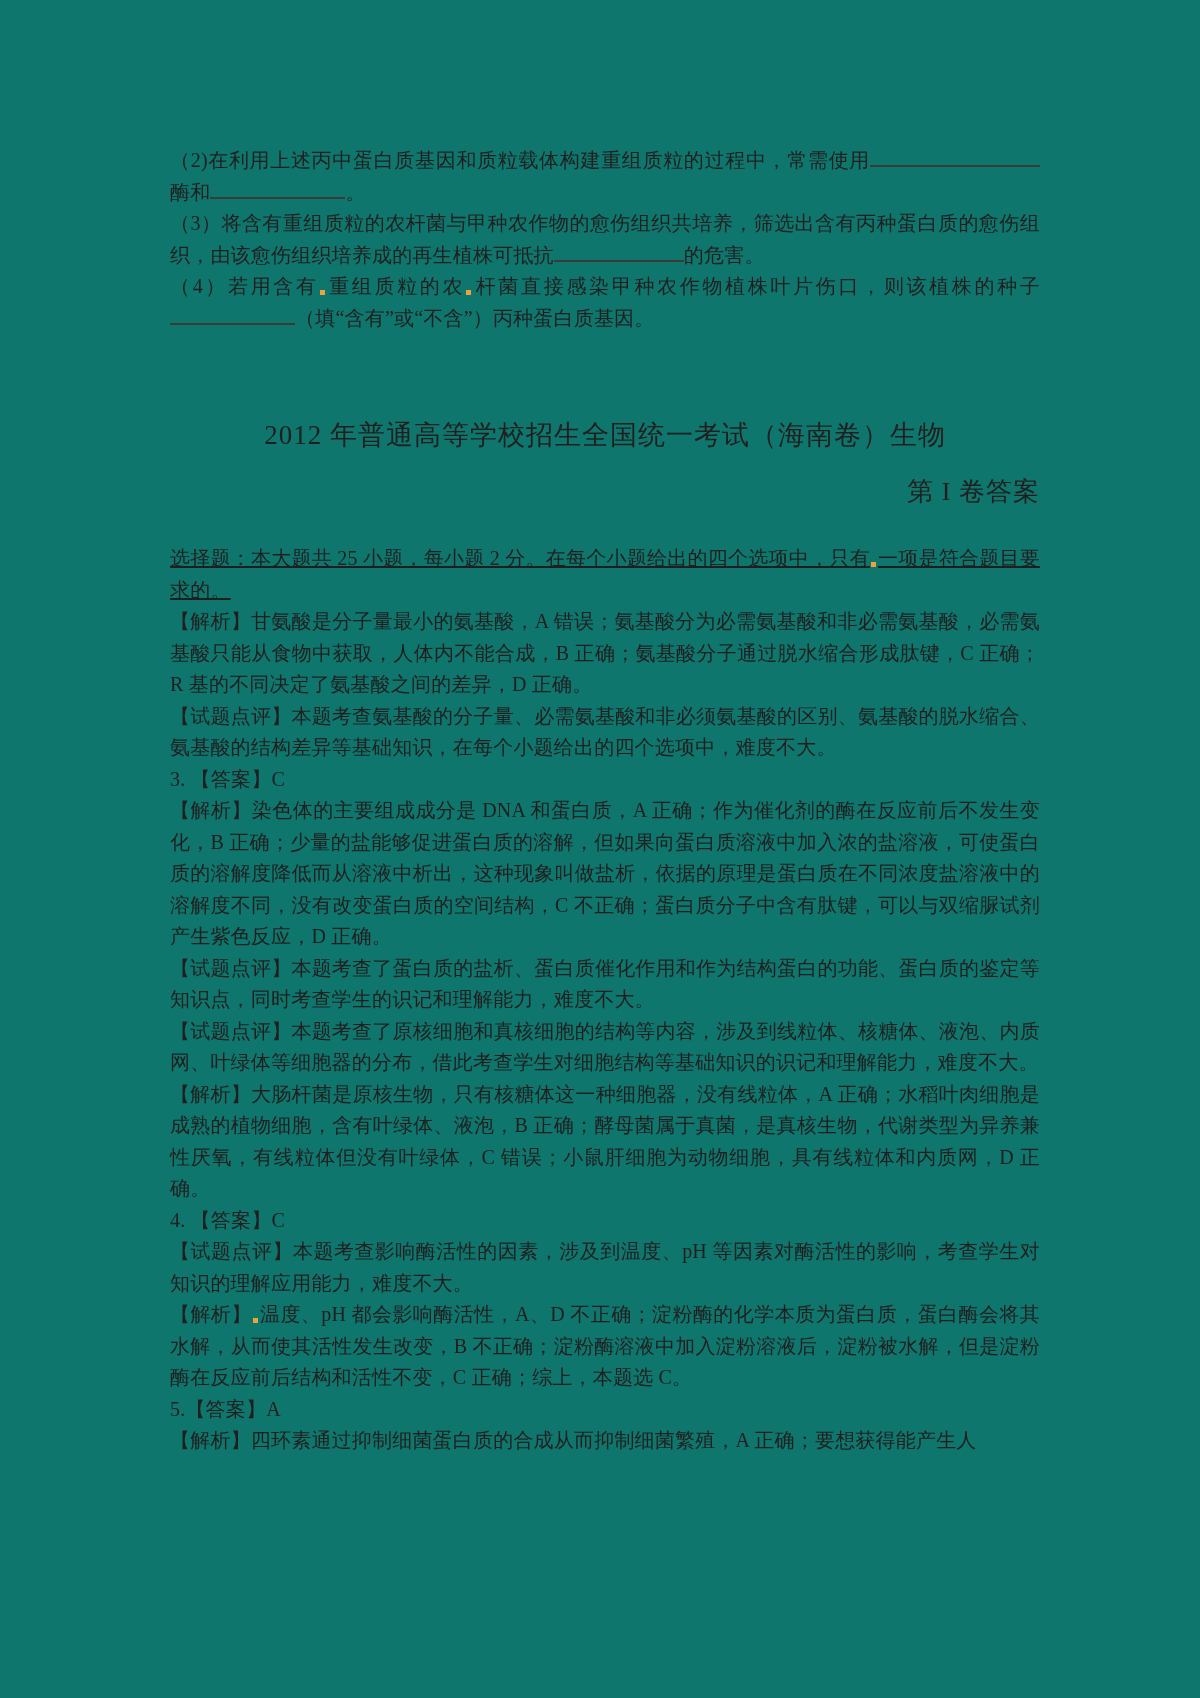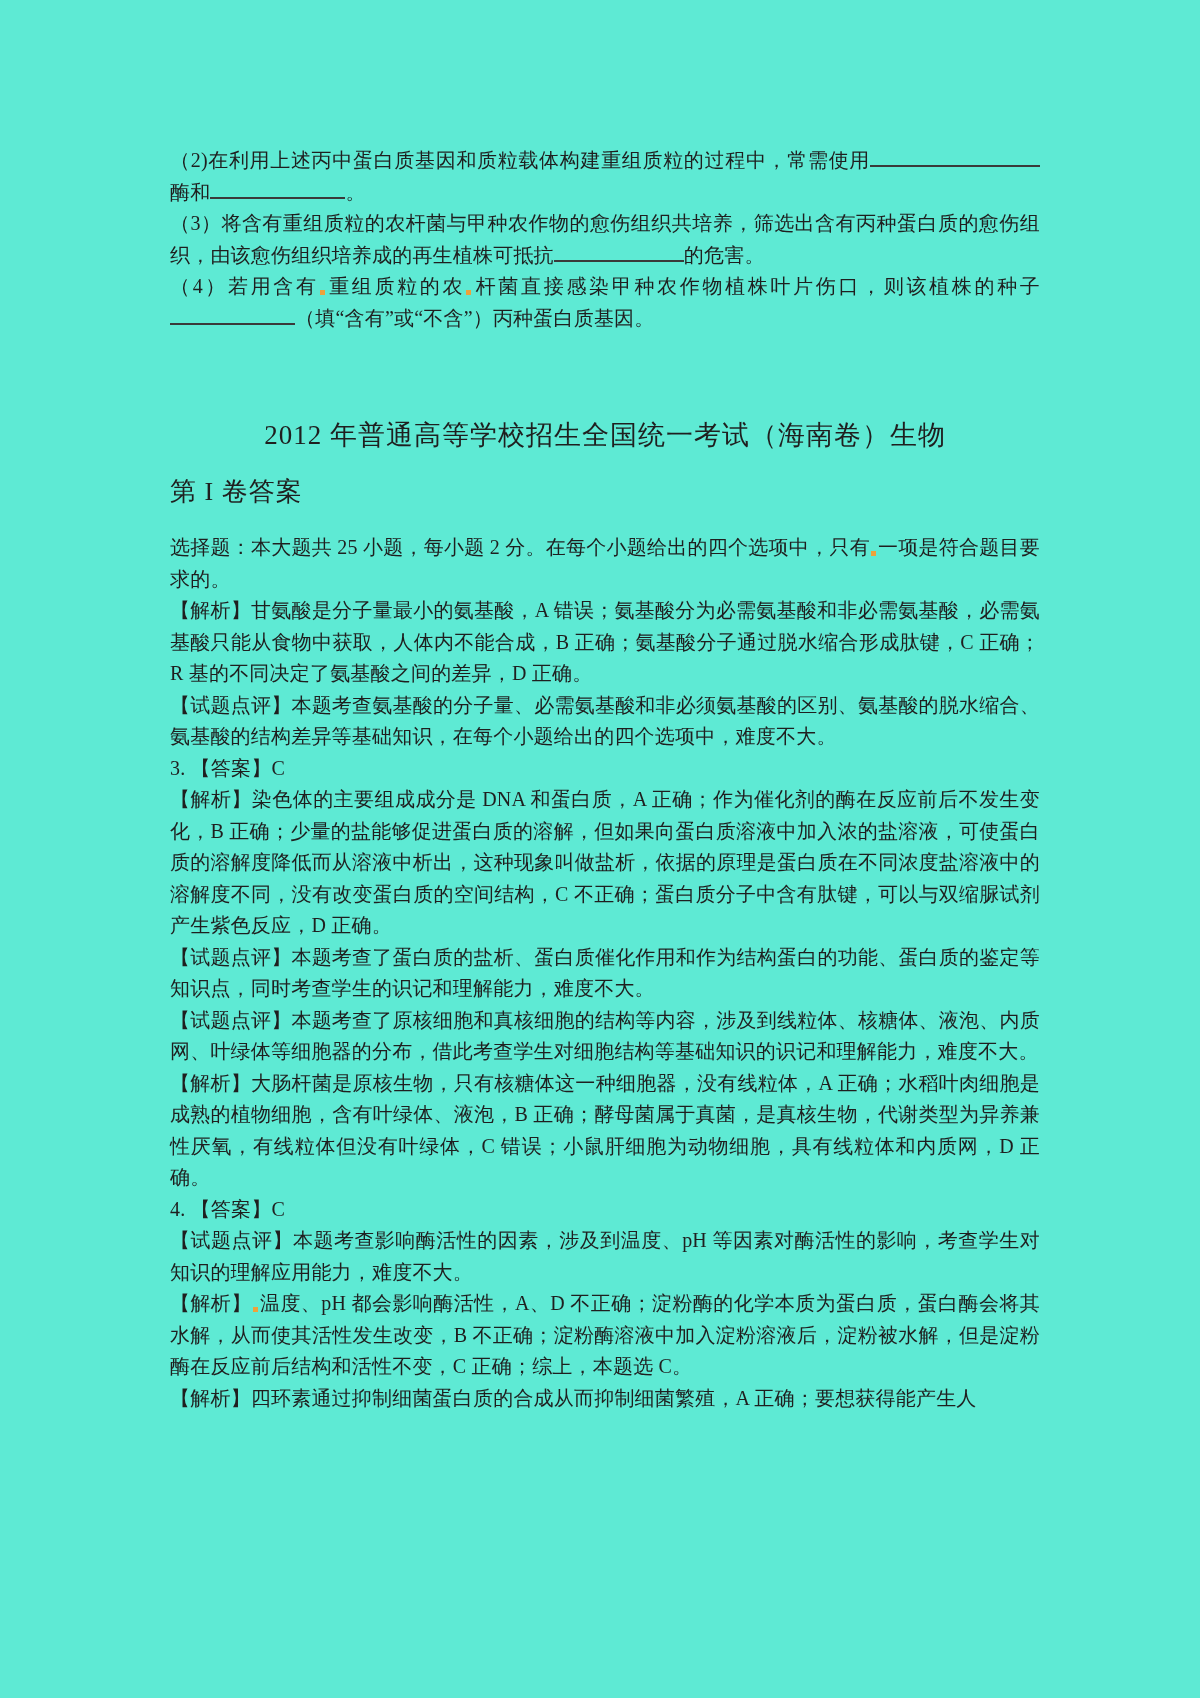--- a/index.html
+++ b/index.html
@@ -10,21 +10,21 @@
   body {
     width: 1200px;
     height: 1698px;
     overflow: hidden;
   }
   .page {
     box-sizing: border-box;
     width: 1200px;
     height: 1698px;
     padding: 145px 160px 0 170px;
-    background: #5eead4;
+    background: #0f766e;
     font-family: "Liberation Serif", "DejaVu Serif", serif;
     color: #1f1f1f;
   }
   p { margin: 0; }
   .para {
     font-size: 20px;
     line-height: 31.5px;
     text-align: justify;
     letter-spacing: 0.2px;
   }
@@ -32,25 +32,25 @@
     font-size: 27px;
     line-height: 42px;
     text-align: center;
     margin-top: 80px;
     letter-spacing: 1px;
     font-family: Liberation Serif, serif;
   }
   .subtitle {
     font-size: 26px;
     line-height: 40px;
-    text-align: left;
+    text-align: right;
     margin-top: 16px;
     letter-spacing: 1px;
   }
-  .first-body { margin-top: 20px; }
+  .first-body { margin-top: 31px; text-decoration: underline; }
   .blank {
     display: inline-block;
     width: 128px;
     height: 3px;
     border-bottom: 2px solid #3a3a3a;
     vertical-align: baseline;
   }
   .mark {
     display: inline-block;
     width: 5px;
@@ -73,15 +73,16 @@
       <p class="para"><span>【解析】甘氨酸是分子量最小的氨基酸，A 错误；氨基酸分为必需氨基酸和非必需氨基酸，必需氨基酸只能从食物中获取，人体内不能合成，B 正确；氨基酸分子通过脱水缩合形成肽键，C 正确； R 基的不同决定了氨基酸之间的差异，D 正确。</span></p>
       <p class="para"><span>【试题点评】本题考查氨基酸的分子量、必需氨基酸和非必须氨基酸的区别、氨基酸的脱水缩合、氨基酸的结构差异等基础知识，在每个小题给出的四个选项中，难度不大。</span></p>
       <p class="para"><span>3. 【答案】C</span></p>
       <p class="para"><span>【解析】染色体的主要组成成分是 DNA 和蛋白质，A 正确；作为催化剂的酶在反应前后不发生变化，B 正确；少量的盐能够促进蛋白质的溶解，但如果向蛋白质溶液中加入浓的盐溶液，可使蛋白质的溶解度降低而从溶液中析出，这种现象叫做盐析，依据的原理是蛋白质在不同浓度盐溶液中的溶解度不同，没有改变蛋白质的空间结构，C 不正确；蛋白质分子中含有肽键，可以与双缩脲试剂产生紫色反应，D 正确。</span></p>
       <p class="para"><span>【试题点评】本题考查了蛋白质的盐析、蛋白质催化作用和作为结构蛋白的功能、蛋白质的鉴定等知识点，同时考查学生的识记和理解能力，难度不大。</span></p>
       <p class="para"><span>【试题点评】本题考查了原核细胞和真核细胞的结构等内容，涉及到线粒体、核糖体、液泡、内质网、叶绿体等细胞器的分布，借此考查学生对细胞结构等基础知识的识记和理解能力，难度不大。</span></p>
       <p class="para"><span>【解析】大肠杆菌是原核生物，只有核糖体这一种细胞器，没有线粒体，A 正确；水稻叶肉细胞是成熟的植物细胞，含有叶绿体、液泡，B 正确；酵母菌属于真菌，是真核生物，代谢类型为异养兼性厌氧，有线粒体但没有叶绿体，C 错误；小鼠肝细胞为动物细胞，具有线粒体和内质网，D 正确。</span></p>
       <p class="para"><span>4. 【答案】C</span></p>
       <p class="para"><span>【试题点评】本题考查影响酶活性的因素，涉及到温度、pH 等因素对酶活性的影响，考查学生对知识的理解应用能力，难度不大。</span></p>
       <p class="para"><span>【解析】</span><span class="mark" style="background: rgb(237, 162, 59);"></span><span>温度、pH 都会影响酶活性，A、D 不正确；淀粉酶的化学本质为蛋白质，蛋白酶会将其水解，从而使其活性发生改变，B 不正确；淀粉酶溶液中加入淀粉溶液后，淀粉被水解，但是淀粉酶在反应前后结构和活性不变，C 正确；综上，本题选 C。</span></p>
+      <p class="para"><span>5.【答案】A</span></p>
       <p class="para"><span>【解析】四环素通过抑制细菌蛋白质的合成从而抑制细菌繁殖，A 正确；要想获得能产生人</span></p>
     </div>
 </div>
 
 </body></html>

